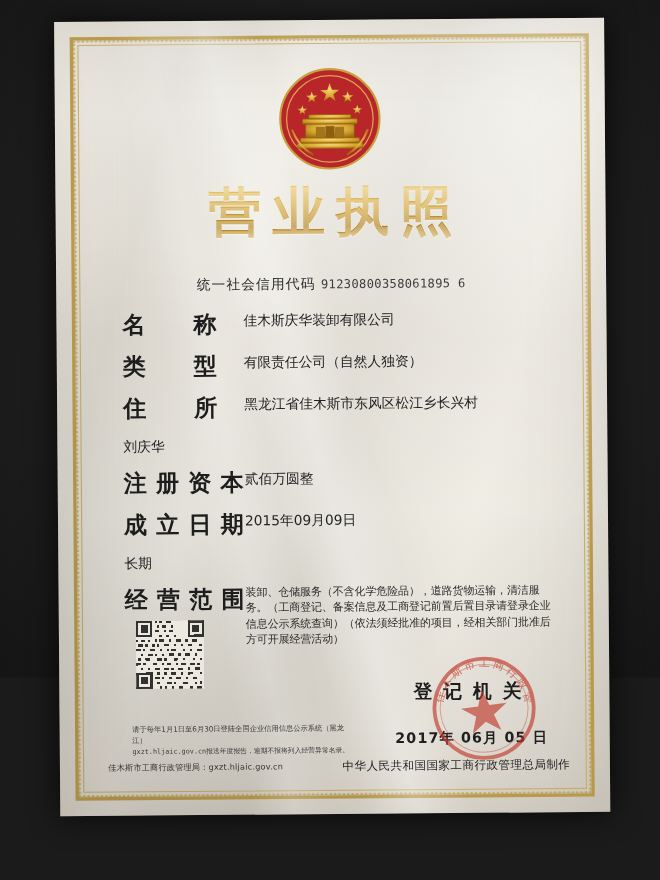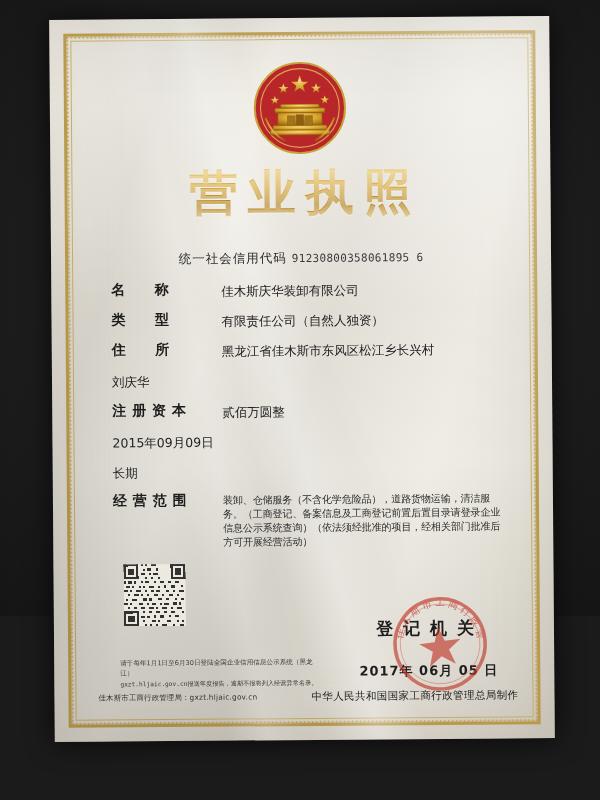--- a/index.html
+++ b/index.html
@@ -126,21 +126,21 @@
     z-index: 3;
   }
   .field {
     display: flex;
     align-items: flex-start;
     margin-bottom: 10px;
   }
   .f-label {
     width: 110px;
     flex: 0 0 110px;
-    font-size: 14px;
+    font-size: 21px;
     font-weight: bold;
     color: #1d1d1d;
     letter-spacing: 0.5px;
     display: flex;
     justify-content: space-between;
   }
   .f-value {
     flex: 1;
     font-size: 12.5px;
     color: #222;
@@ -308,20 +308,21 @@
       <div class="field">
         <div class="f-value">刘庆华</div>
       </div>
 
       <div class="field">
         <div class="f-label">注 册 资 本</div>
         <div class="f-value">贰佰万圆整</div>
       </div>
 
       <div class="field">
+        <div class="f-label">成 立 日 期</div>
         <div class="f-value">2015年09月09日</div>
       </div>
 
       <div class="field">
         <div class="f-value">长期</div>
       </div>
 
       <div class="field">
         <div class="f-label">经 营 范 围</div>
         <div class="f-value small">装卸、仓储服务（不含化学危险品），道路货物运输，清洁服务。（工商登记、备案信息及工商登记前置后置目录请登录企业信息公示系统查询）（依法须经批准的项目，经相关部门批准后方可开展经营活动）</div>

